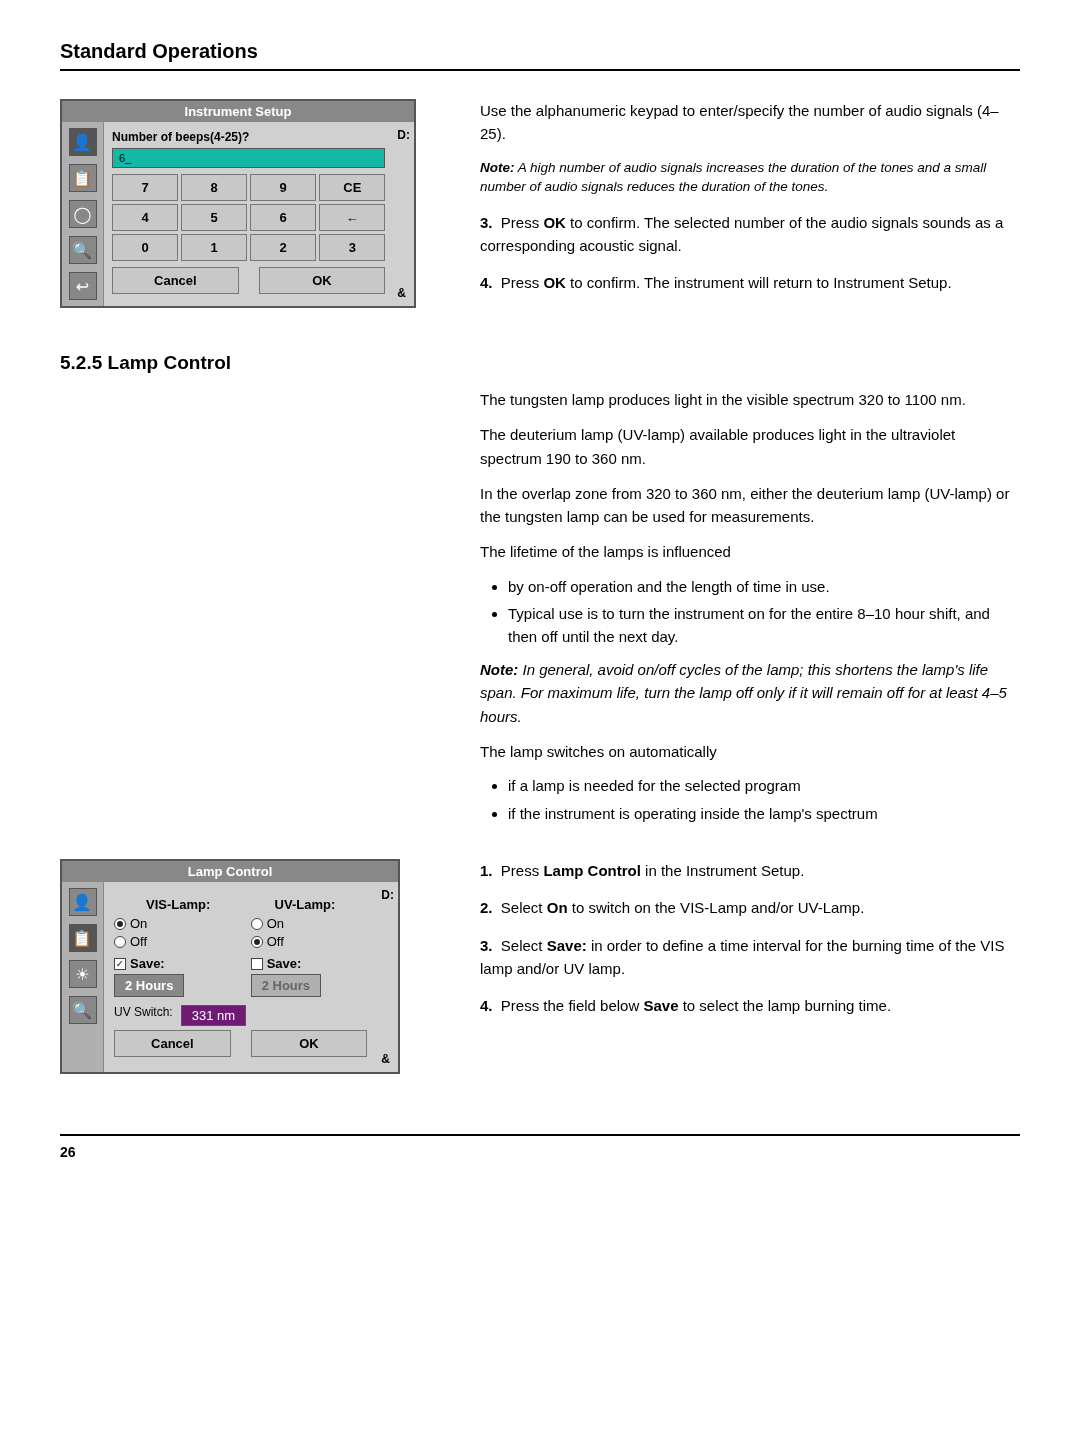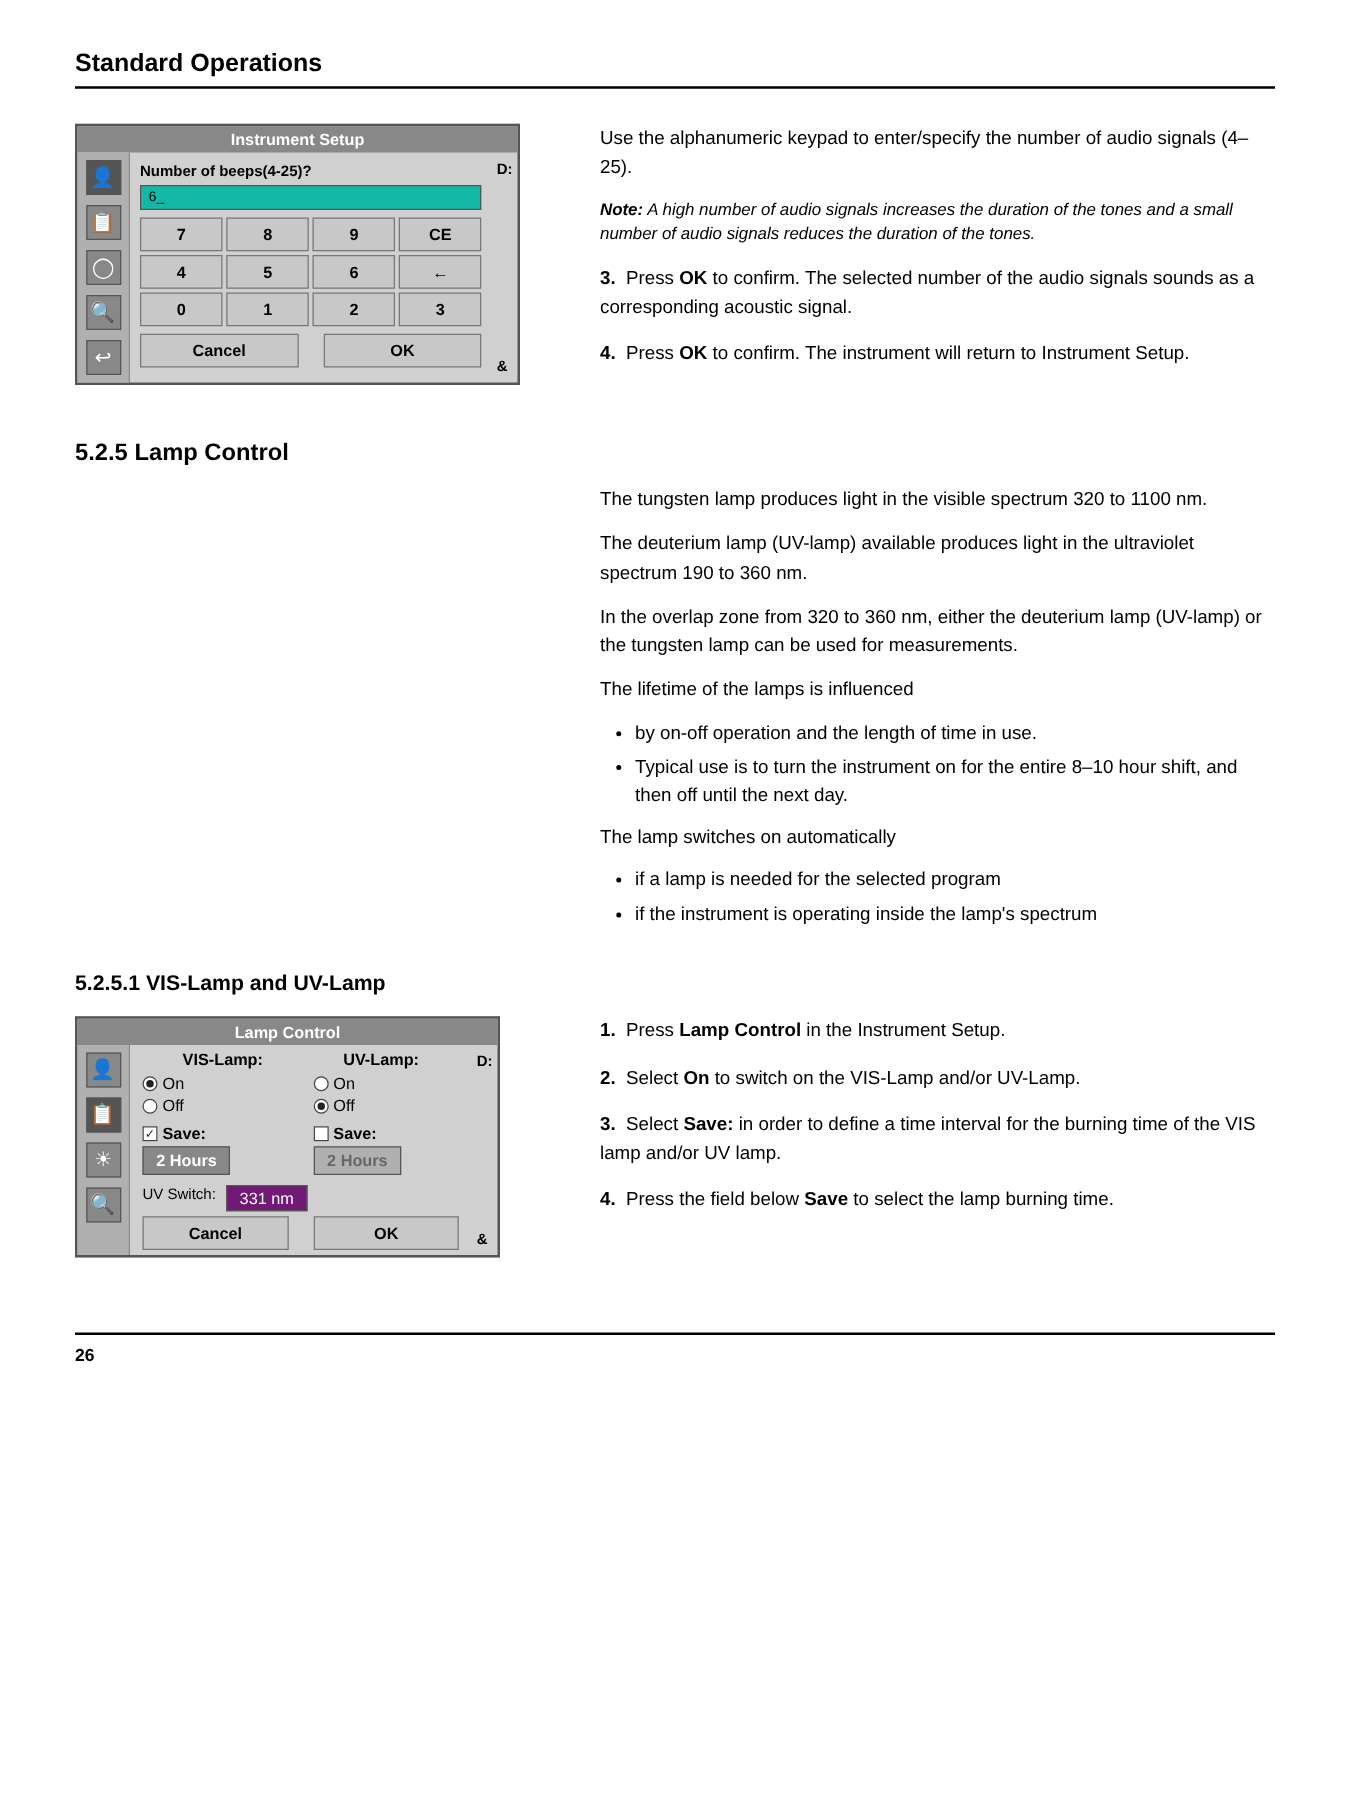--- a/index.html
+++ b/index.html
@@ -178,21 +178,21 @@
       width: 340px;
       font-size: 13px;
       margin-bottom: 20px;
       position: relative;
     }
     .lamp-dialog-inner {
       display: flex;
     }
     .lamp-dialog-content {
       flex: 1;
-      padding: 4px 10px;
+      padding: 15px 10px;
     }
     .lamp-header-row {
       display: flex;
       justify-content: space-around;
       font-weight: bold;
       font-size: 13px;
       margin-bottom: 4px;
     }
     .lamp-col-label {
       font-size: 13px;
@@ -408,31 +408,33 @@
     </div>
     <div class="right-col">
       <p class="paragraph">The tungsten lamp produces light in the visible spectrum 320 to 1100 nm.</p>
       <p class="paragraph">The deuterium lamp (UV-lamp) available produces light in the ultraviolet spectrum 190 to 360 nm.</p>
       <p class="paragraph">In the overlap zone from 320 to 360 nm, either the deuterium lamp (UV-lamp) or the tungsten lamp can be used for measurements.</p>
       <p class="paragraph">The lifetime of the lamps is influenced</p>
       <ul class="bullet-list">
         <li>by on-off operation and the length of time in use.</li>
         <li>Typical use is to turn the instrument on for the entire 8–10 hour shift, and then off until the next day.</li>
       </ul>
+      <p class="paragraph note-italic">
+        <em><strong>Note:</strong> In general, avoid on/off cycles of the lamp; this shortens the lamp's life span. For maximum life, turn the lamp off only if it will remain off for at least 4–5 hours.</em>
+      </p>
       <p class="paragraph">The lamp switches on automatically</p>
       <ul class="bullet-list">
         <li>if a lamp is needed for the selected program</li>
         <li>if the instrument is operating inside the lamp's spectrum</li>
       </ul>
     </div>
   </div>
 </div>
 
 <div class="section-block">
-  <h3 class="sub-section-heading">5.2.5.1  VIS-Lamp and UV-Lamp</h3>
   <div class="bottom-layout">
 
     <div class="left-col">
       <div class="lamp-dialog-box">
         <div class="dialog-title-bar">
           <span>Lamp Control</span>
         </div>
         <div class="lamp-dialog-inner">
 
           <div class="dialog-sidebar">

